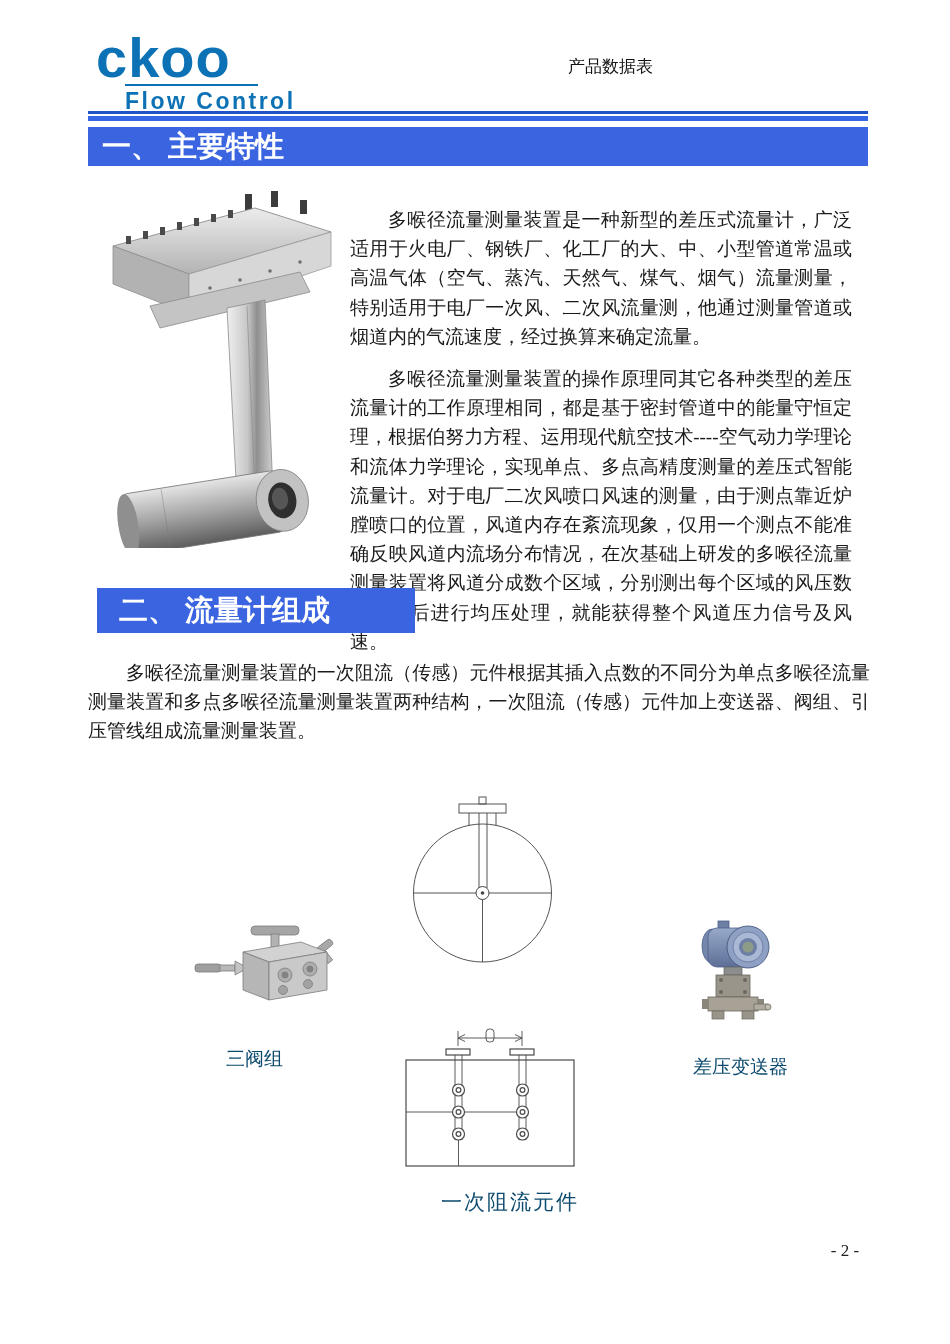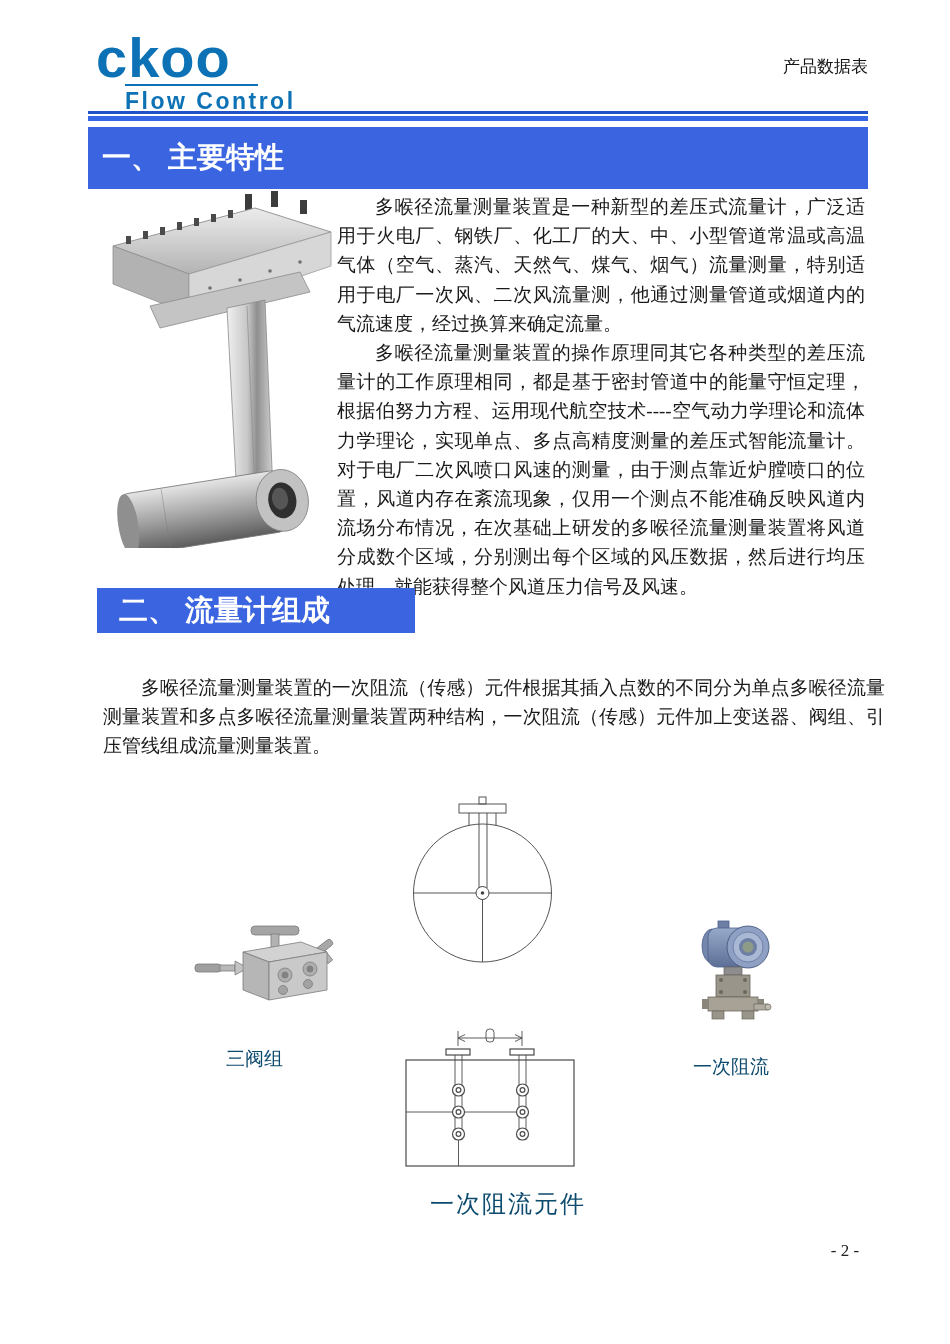--- a/index.html
+++ b/index.html
@@ -22,51 +22,51 @@
     color:var(--logo-blue);
   }
   .logo-rule{position:absolute;left:125px;top:84px;width:133px;height:2px;background:var(--logo-blue);}
   .logo-tag{
     position:absolute;left:125px;top:88px;
     font-family:"Liberation Sans","DejaVu Sans",sans-serif;
     font-weight:bold;font-size:23px;letter-spacing:2.5px;color:var(--logo-blue);
   }
   .header-right{
     position:absolute;left:568px;top:54px;width:300px;
-    text-align:right;font-size:17px;line-height:25px;color:#141414;
+    text-align:left;font-size:17px;line-height:25px;color:#141414;
   }
   .rule{position:absolute;left:88px;width:780px;}
   .rule-top{top:111px;height:3px;background:var(--rule-dark);}
   .rule-bottom{top:116px;height:5px;background:var(--rule-light);}
   
   .banner{
     position:absolute;background:var(--banner-blue);color:#ffffff;
     font-family:"Liberation Sans","DejaVu Sans",sans-serif;font-weight:bold;
     font-size:29px;display:flex;align-items:center;
   }
-  .banner1{left:88px;top:127px;width:780px;height:62px;padding-left:14px;box-sizing:border-box;}
+  .banner1{left:88px;top:127px;width:780px;height:39px;padding-left:14px;box-sizing:border-box;}
   .banner2{left:97px;top:588px;width:318px;height:45px;padding-left:22px;box-sizing:border-box;}
   
   .s1-text{
     position:absolute;left:337px;top:192px;width:528px;
     font-size:19px;line-height:29.2px;text-align:justify;
   }
-  .s1-text p{margin:0;text-indent:2em;}
+  .s1-text p{margin:13px;text-indent:2em;}
   .s2-text{
-    position:absolute;left:88px;top:658px;width:782px;margin:15px;
+    position:absolute;left:88px;top:658px;width:782px;margin:0;
     font-size:19px;line-height:29.2px;text-align:justify;text-indent:2em;
   }
   
   .fig{position:absolute;}
   .fig-caption{
     position:absolute;font-size:19px;color:#0c4a6e;white-space:nowrap;
   }
   .cap-valve{left:226px;top:1046px;}
   .cap-transmitter{left:693px;top:1054px;}
-  .cap-primary{left:430px;top:1188px;font-size:24px;letter-spacing:2px;}
+  .cap-primary{left:441px;top:1188px;font-size:21px;letter-spacing:2px;}
   .footer-page{
     position:absolute;left:805px;top:1241px;width:80px;text-align:center;
     font-size:17px;color:#222;
   }
 </style>
 </head>
 <body>
 
 <div class="page">
 
@@ -215,21 +215,21 @@
     <circle cx="21" cy="76" r="2" fill="#6b675e"></circle>
     <circle cx="45" cy="76" r="2" fill="#6b675e"></circle>
     <rect x="8" y="81" width="50" height="14" fill="#a8a296" stroke="#6b675e" stroke-width="0.8"></rect>
     <rect x="2" y="83" width="7" height="10" fill="#8b867c"></rect>
     <rect x="57" y="83" width="7" height="10" fill="#8b867c"></rect>
     <rect x="12" y="95" width="12" height="8" fill="#9a958a" stroke="#6b675e" stroke-width="0.7"></rect>
     <rect x="42" y="95" width="12" height="8" fill="#9a958a" stroke="#6b675e" stroke-width="0.7"></rect>
     <rect x="54" y="88" width="14" height="6" fill="#b0aca1" stroke="#6b675e" stroke-width="0.7"></rect>
     <circle cx="68" cy="91" r="3" fill="#c0bcb1" stroke="#6b675e" stroke-width="0.7"></circle>
   </svg>
-  <div class="fig-caption cap-transmitter">一次阻流</div>
+  <div class="fig-caption cap-transmitter">差压变送器</div>
 
   <svg class="fig" style="left:398px;top:1022px" width="185" height="152" viewBox="0 0 185 152">
     <g fill="none" stroke="#4a4a4a" stroke-width="1.2">
 
       <line x1="60" y1="16" x2="124" y2="16" stroke-width="0.9"></line>
       <line x1="60" y1="9" x2="60" y2="24" stroke-width="0.9"></line>
       <line x1="124" y1="9" x2="124" y2="24" stroke-width="0.9"></line>
       <line x1="60" y1="16" x2="67" y2="12.5" stroke-width="0.9"></line>
       <line x1="60" y1="16" x2="67" y2="19.5" stroke-width="0.9"></line>
       <line x1="124" y1="16" x2="117" y2="12.5" stroke-width="0.9"></line>

